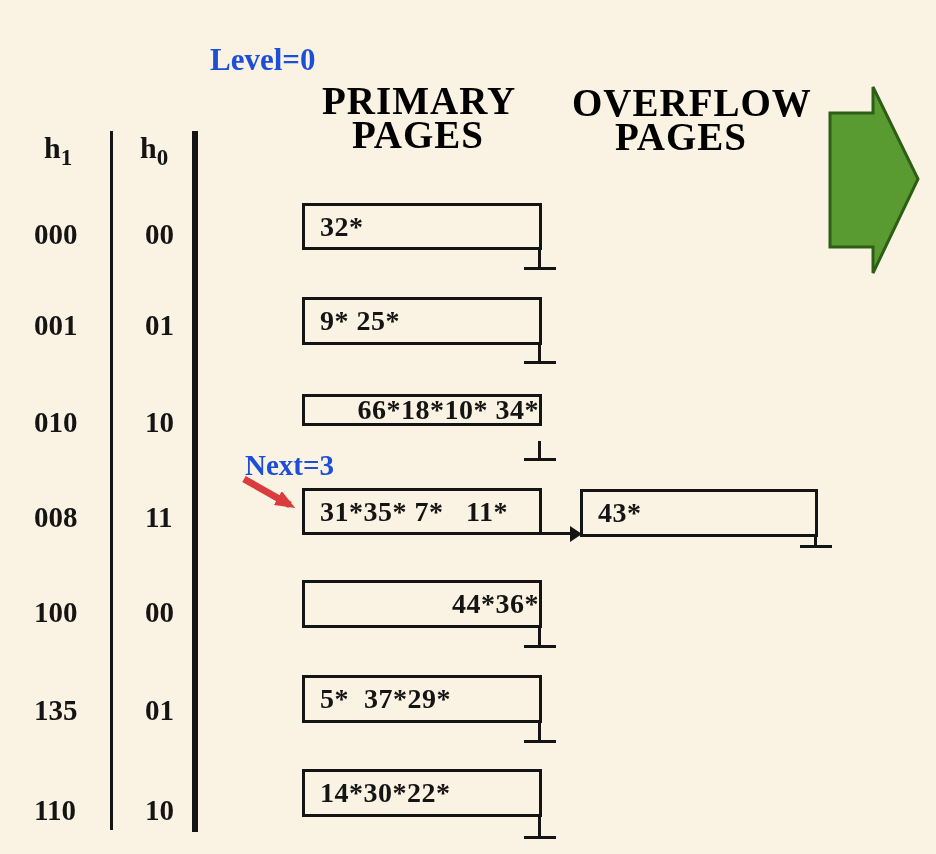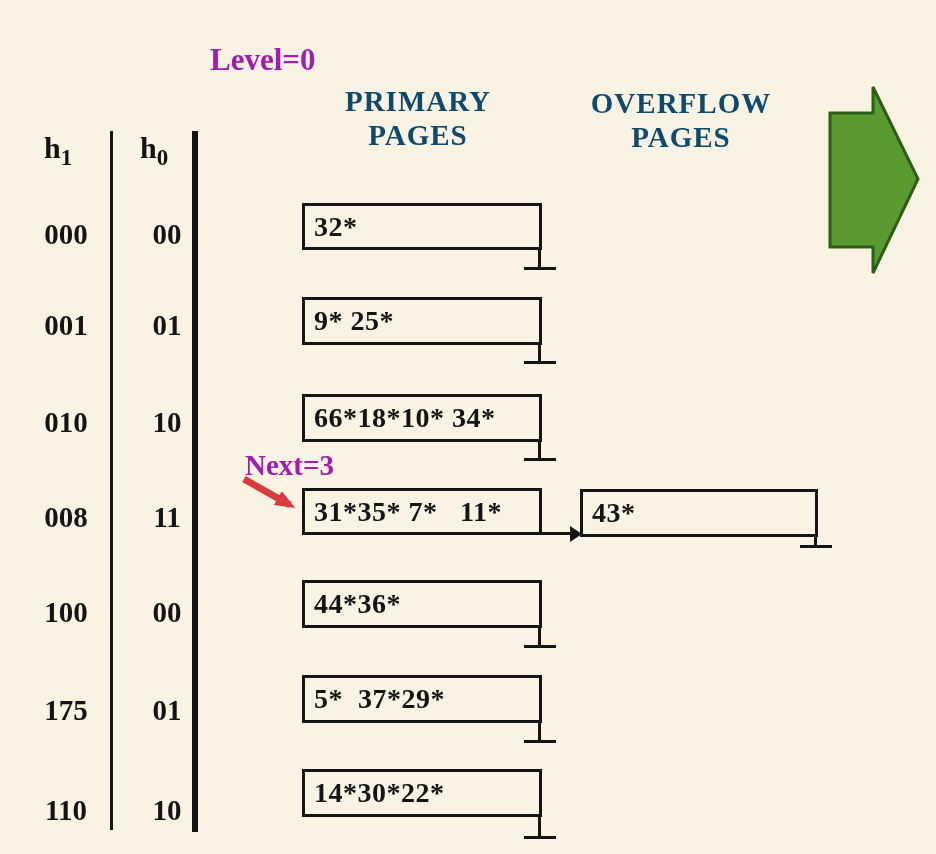--- a/index.html
+++ b/index.html
@@ -2,31 +2,31 @@
 <html><head>
 <meta charset="utf-8">
 <style>
   html,body{margin:0;padding:0;}
   body{width:936px;height:854px;background:#faf2e2;}
   .canvas{
     position:relative;width:936px;height:854px;background:#faf2e2;
     font-family:"Liberation Serif", serif;color:#141414;overflow:hidden;
   }
   .abs{position:absolute;}
-  .red{color:#a21caf;font-weight:bold;}
-  .green-hdr{color:#0c4a6e;font-weight:bold;font-size:29px;line-height:34px;text-align:center;letter-spacing:1px;}
+  .red{color:#1d4ed8;font-weight:bold;}
+  .green-hdr{color:#000000;font-weight:bold;font-size:39px;line-height:34px;text-align:center;letter-spacing:1px;}
   .hcol{font-weight:bold;font-size:30px;}
   .hcol .sub{font-size:23px;position:relative;top:7px;}
   .vline{background:#141414;}
-  .row-label{font-weight:bold;font-size:29px;text-align:center;line-height:36px;}
+  .row-label{font-weight:bold;font-size:29px;line-height:36px;}
   .bucket{
     border:3px solid #141414;background:transparent;box-sizing:border-box;
     display:flex;align-items:center;
   }
-  .bucket-text{font-weight:bold;font-size:28px;padding-left:9px;white-space:pre;letter-spacing:0.5px;}
+  .bucket-text{font-weight:bold;font-size:28px;padding-left:15px;white-space:pre;letter-spacing:0.5px;}
   .stem{background:#141414;width:3px;}
   .tick{background:#141414;height:3px;width:32px;}
   .hline{background:#141414;height:3px;}
   .arrowhead-right{
     width:0;height:0;border-top:8px solid transparent;border-bottom:8px solid transparent;
     border-left:12px solid #141414;
   }
 </style>
 </head>
 <body>
@@ -56,44 +56,44 @@
   </div>
 
   <div class="abs vline" style="left:110px;top:131px;width:3px;height:699px;"></div>
   <div class="abs vline" style="left:192px;top:131px;width:6px;height:701px;"></div>
 
   <div class="abs row-label" style="left:34px;top:216px;width:64px;">000</div>
   <div class="abs row-label" style="left:34px;top:307px;width:64px;">001</div>
   <div class="abs row-label" style="left:34px;top:404px;width:64px;">010</div>
   <div class="abs row-label" style="left:34px;top:499px;width:64px;">008</div>
   <div class="abs row-label" style="left:34px;top:594px;width:64px;">100</div>
-  <div class="abs row-label" style="left:34px;top:692px;width:64px;">175</div>
+  <div class="abs row-label" style="left:34px;top:692px;width:64px;">135</div>
   <div class="abs row-label" style="left:34px;top:792px;width:64px;">110</div>
 
   <div class="abs row-label" style="left:145px;top:216px;width:44px;">00</div>
   <div class="abs row-label" style="left:145px;top:307px;width:44px;">01</div>
   <div class="abs row-label" style="left:145px;top:404px;width:44px;">10</div>
   <div class="abs row-label" style="left:145px;top:499px;width:44px;">11</div>
   <div class="abs row-label" style="left:145px;top:594px;width:44px;">00</div>
   <div class="abs row-label" style="left:145px;top:692px;width:44px;">01</div>
   <div class="abs row-label" style="left:145px;top:792px;width:44px;">10</div>
 
   <div class="abs bucket" style="left:302px;top:203px;width:240px;height:47px;">
     <span class="bucket-text">32*</span>
   </div>
   <div class="abs bucket" style="left:302px;top:297px;width:240px;height:48px;">
     <span class="bucket-text">9* 25*</span>
   </div>
-  <div class="abs bucket" style="left:302px;top:394px;width:240px;height:48px;">
+  <div class="abs bucket" style="left:302px;top:394px;width:240px;height:32px;justify-content:flex-end;">
     <span class="bucket-text">66*18*10* 34*</span>
   </div>
   <div class="abs bucket" style="left:302px;top:488px;width:240px;height:47px;">
     <span class="bucket-text">31*35* 7*   11*</span>
   </div>
-  <div class="abs bucket" style="left:302px;top:580px;width:240px;height:48px;">
+  <div class="abs bucket" style="left:302px;top:580px;width:240px;height:48px;justify-content:flex-end;">
     <span class="bucket-text">44*36*</span>
   </div>
   <div class="abs bucket" style="left:302px;top:675px;width:240px;height:48px;font-family:Liberation Serif, serif;">
     <span class="bucket-text">5*  37*29*</span>
   </div>
   <div class="abs bucket" style="left:302px;top:769px;width:240px;height:48px;">
     <span class="bucket-text">14*30*22*</span>
   </div>
 
   <div class="abs stem" style="left:538px;top:249px;height:20px;"></div>

